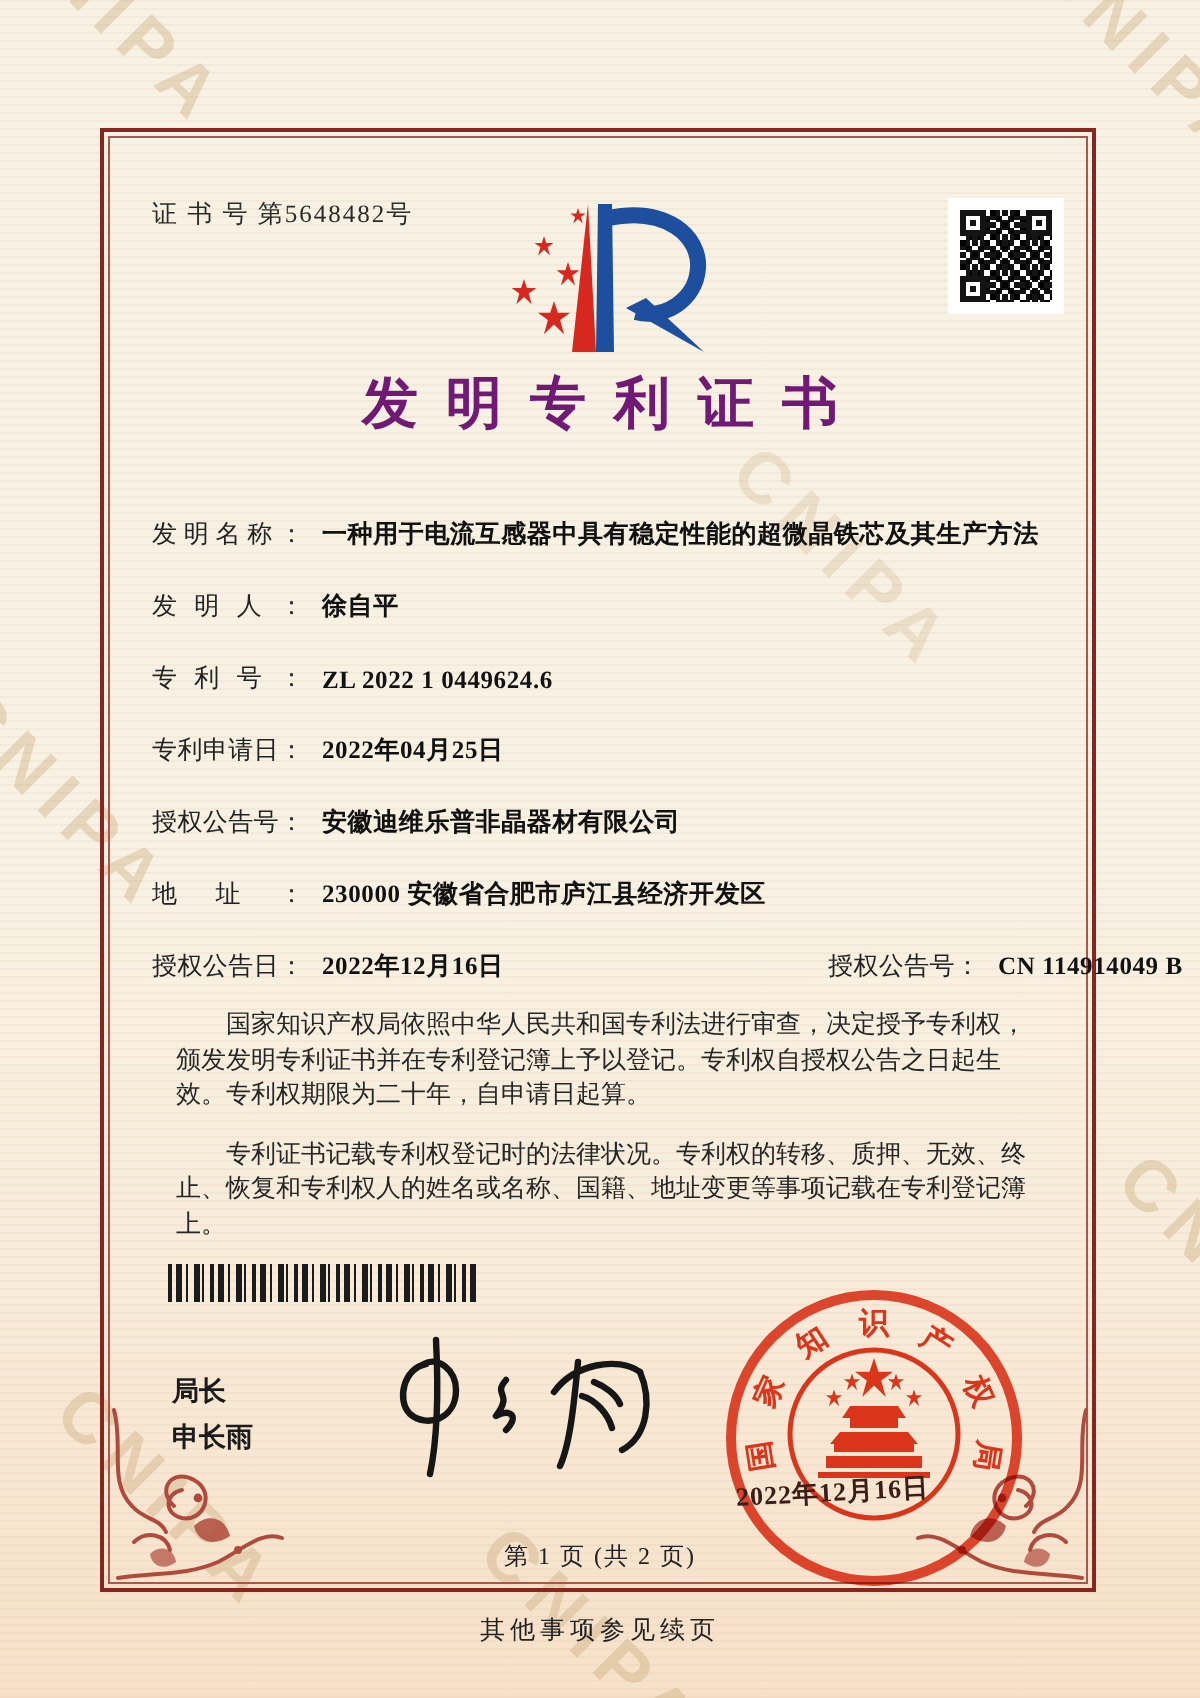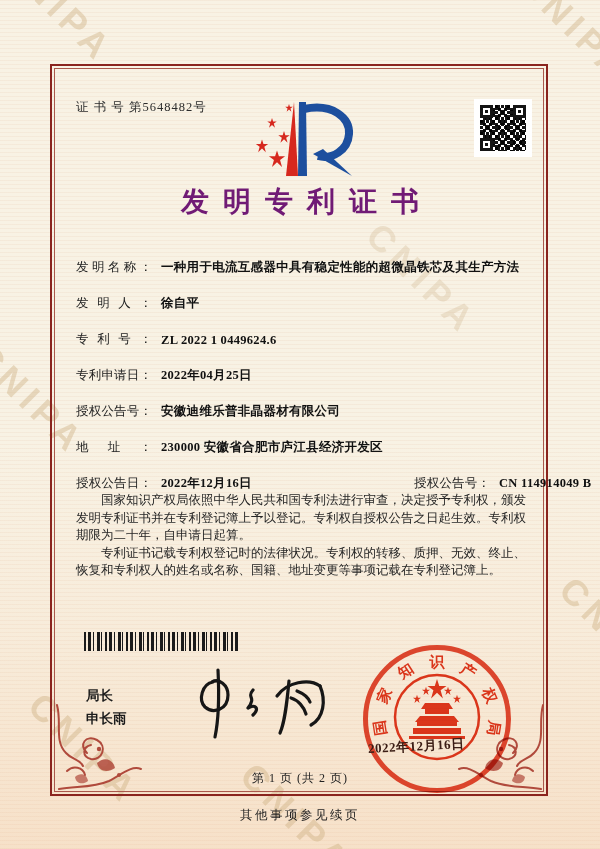--- a/index.html
+++ b/index.html
@@ -62,21 +62,21 @@
   .frow{height:36px;display:flex;align-items:flex-end;position:relative;}
   .flabel{
     flex:0 0 76px;width:76px;display:inline-block;
     text-align:justify;text-align-last:justify;margin-right:9px;color:#222;
   }
   .fvalue{font-weight:700;letter-spacing:0.3px;color:#111;white-space:nowrap;}
   .fgroup2{position:absolute;left:294px;display:flex;align-items:center;}
   .fgroup2 .flabel{flex:0 0 76px;margin-left:44px;}
   
   .paras{position:absolute;left:76px;top:492px;width:458px;font-size:12.5px;line-height:17.6px;color:#262626;}
-  .paras p{margin:0;text-indent:2em;}
+  .paras p{margin:12px;text-indent:2em;}
   
   .barcode{
     position:absolute;left:84px;top:632px;width:154px;height:19px;
     background:repeating-linear-gradient(90deg,
       #1b1b1b 0 2px, transparent 2px 4px,
       #1b1b1b 4px 7px, transparent 7px 9px,
       #1b1b1b 9px 10px, transparent 10px 13px,
       #1b1b1b 13px 16px, transparent 16px 17px,
       #1b1b1b 17px 18px, transparent 18px 21px);
   }

